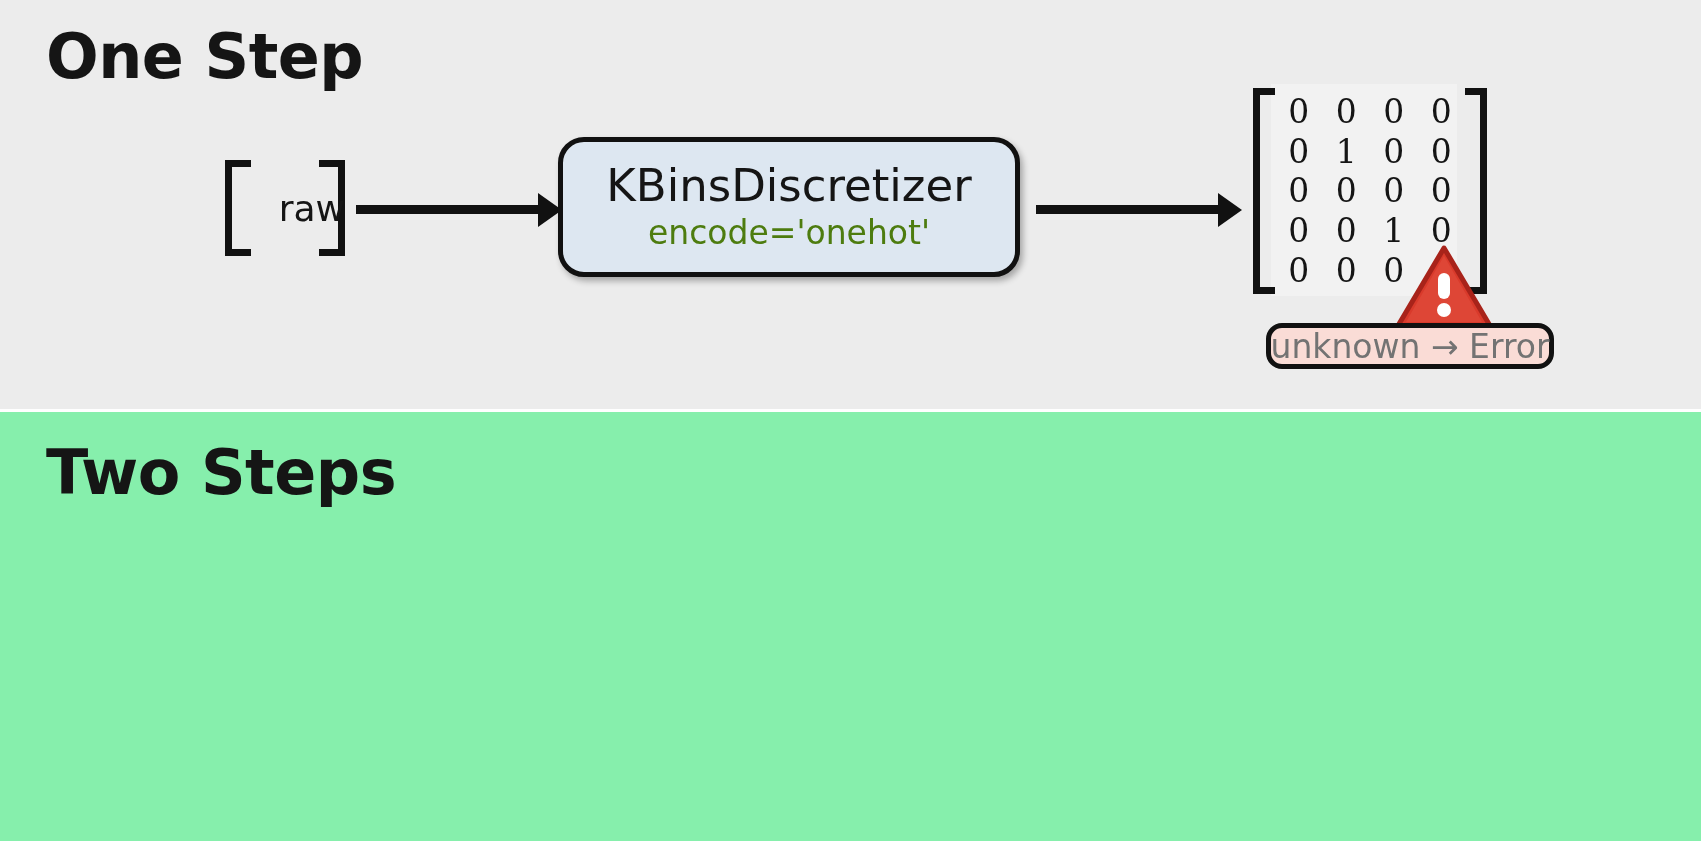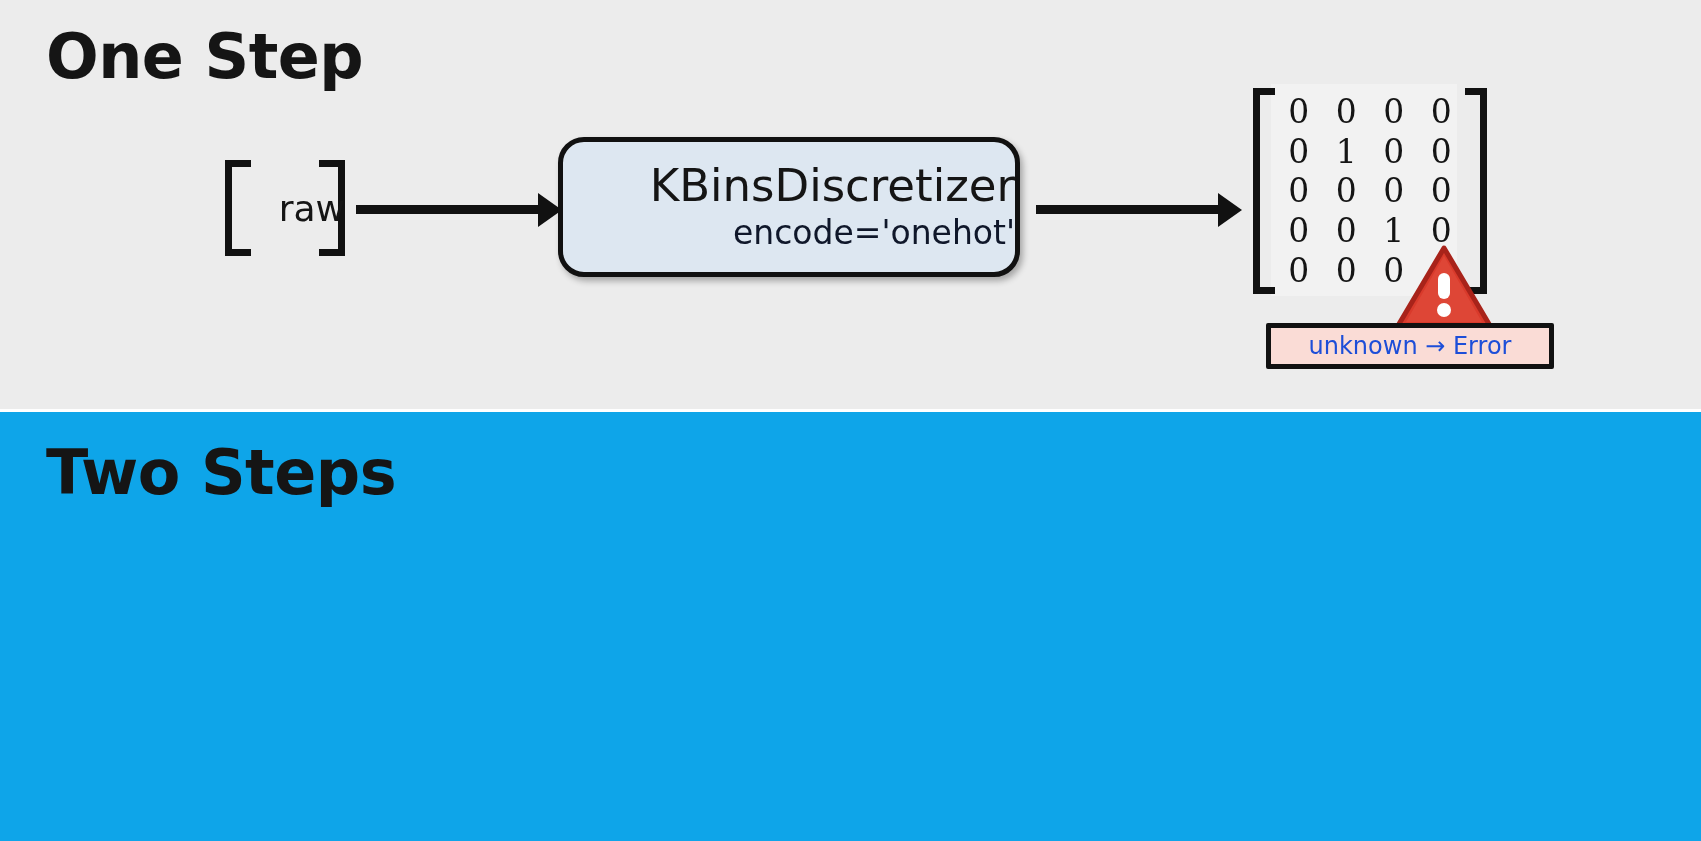--- a/index.html
+++ b/index.html
@@ -25,21 +25,21 @@
     box-sizing: border-box;
   }
   #panel-one {
     top: 0;
     height: 412px;
     background: #ececec;
   }
   #panel-two {
     top: 412px;
     height: 429px;
-    background: #0ea5e9;
+    background: #86efac;
   }
   .panel-divider {
     position: absolute;
     left: 0;
     top: 409px;
     width: 1701px;
     height: 3px;
     background: #ffffff;
   }
 
@@ -106,33 +106,33 @@
   #arrow-2 { left: 1036px; top: 205px; width: 184px; }
 
   
   .estimator-box {
     position: absolute;
     box-sizing: border-box;
     border: 5px solid #111;
     border-radius: 26px;
     display: flex;
     flex-direction: column;
-    align-items: flex-end;
+    align-items: center;
     justify-content: center;
     box-shadow: 3px 4px 6px rgba(0,0,0,0.30);
   }
   .estimator-box .est-name {
     font-size: 45px;
     color: #151515;
     line-height: 1.05;
     white-space: nowrap;
   }
   .estimator-box .est-param {
     font-size: 33px;
-    color: #0f172a;
+    color: #4d7c0f;
     line-height: 1.15;
     margin-top: 4px;
     white-space: nowrap;
   }
 
   #box-kbins-onehot {
     left: 558px; top: 137px; width: 462px; height: 140px;
     background: #dde7f1;
   }
 
@@ -178,26 +178,26 @@
     font-family: "DejaVu Serif", "Liberation Serif", serif;
   }
 
   #matrix-one { left: 1253px; top: 88px; width: 234px; height: 206px; }
 
   
   .status-badge {
     position: absolute;
     box-sizing: border-box;
     border: 5px solid #111;
-    border-radius: 2px;
+    border-radius: 16px;
     display: flex;
     align-items: center;
     justify-content: center;
-    font-size: 24px;
-    color: #1d4ed8;
+    font-size: 33px;
+    color: #737373;
     white-space: nowrap;
     padding: 0 14px;
   }
   #badge-error {
     left: 1266px; top: 323px; width: 288px; height: 46px;
     background: #fadcd6;
   }
 
   
   .icon-warning {

